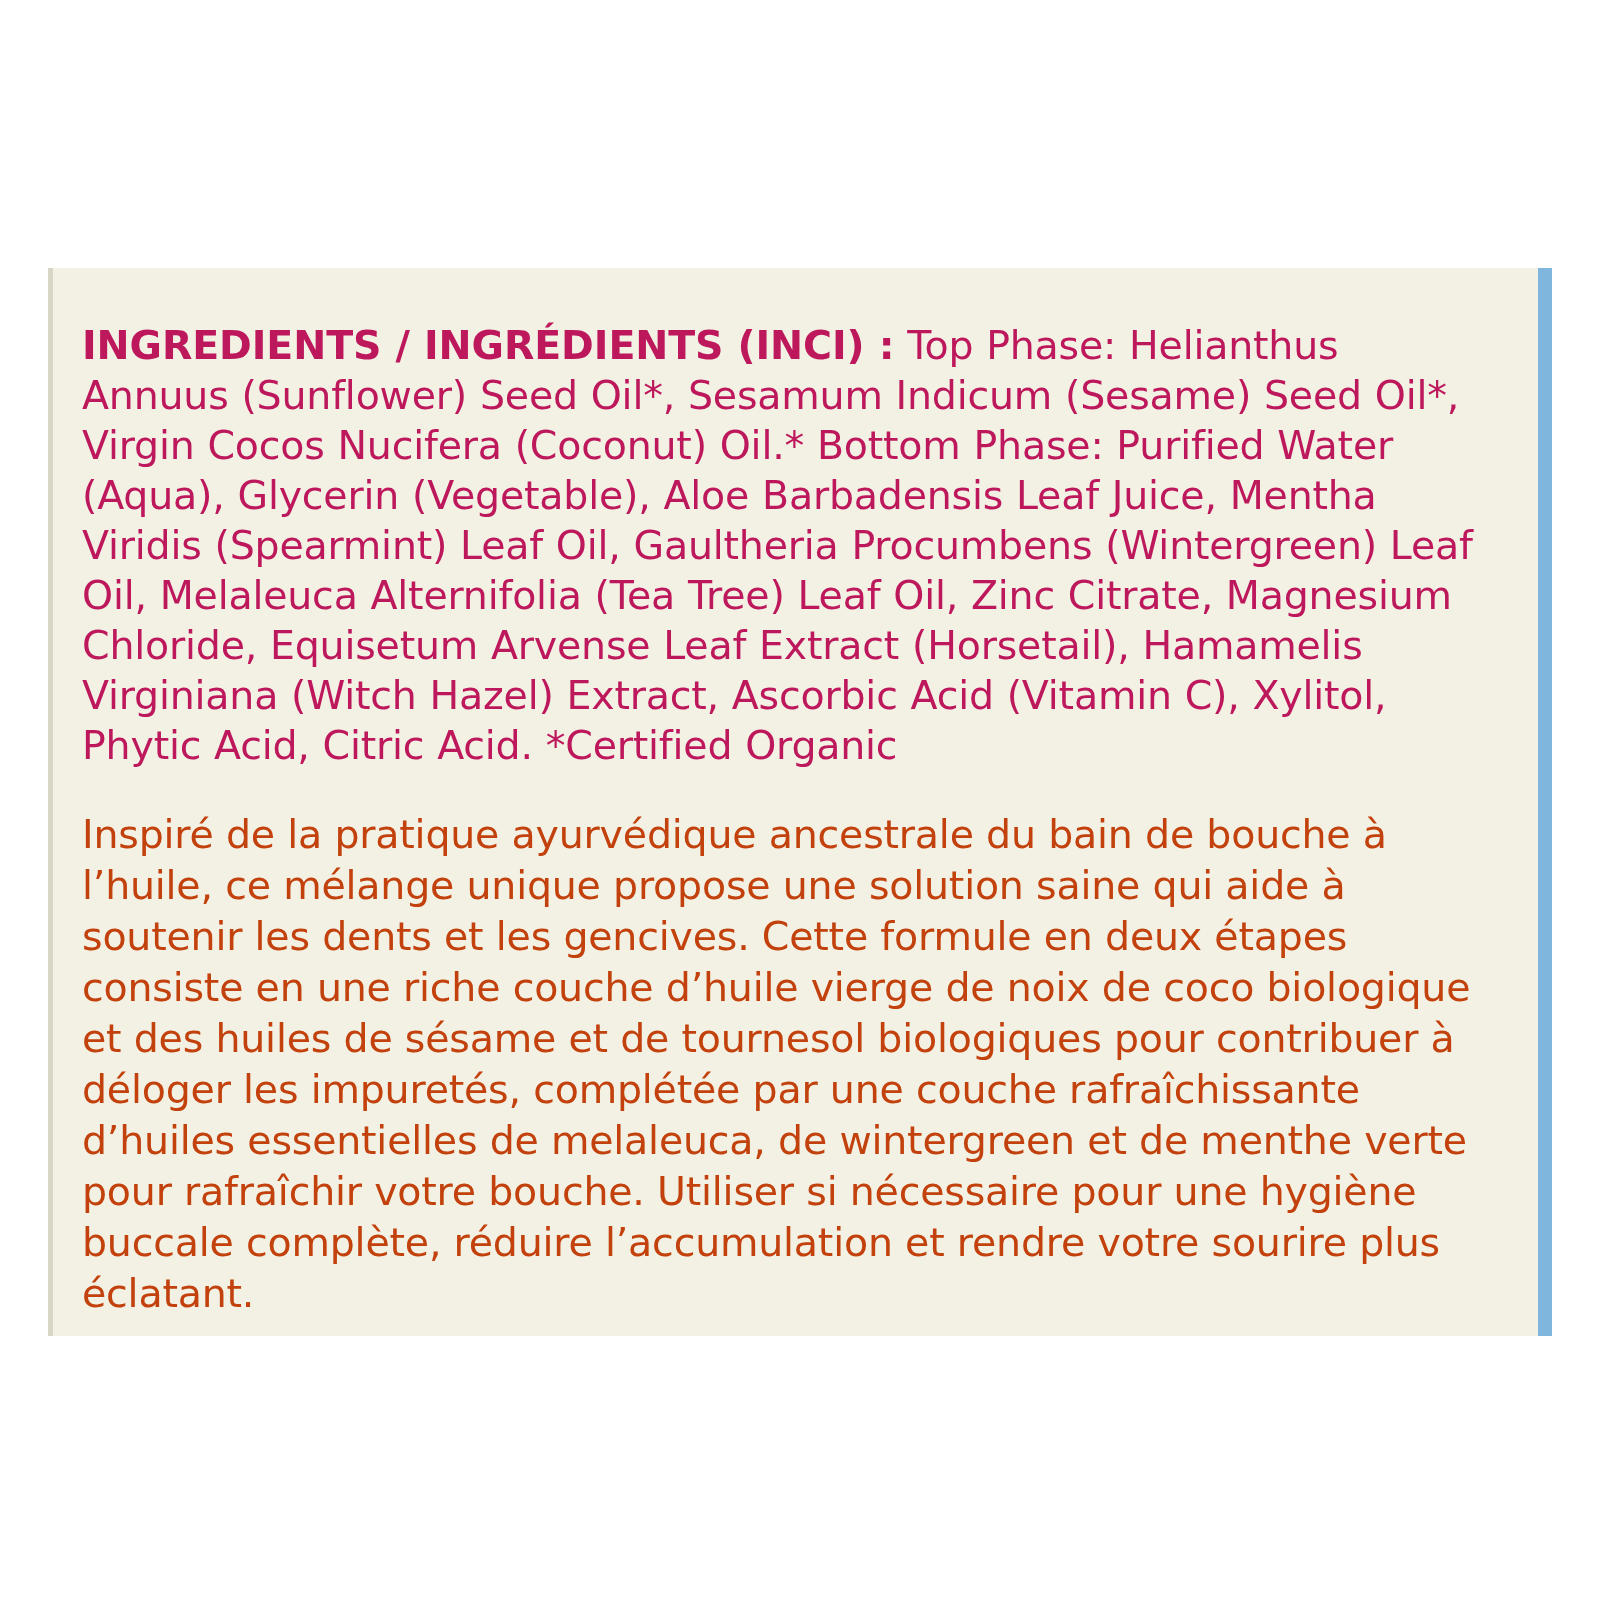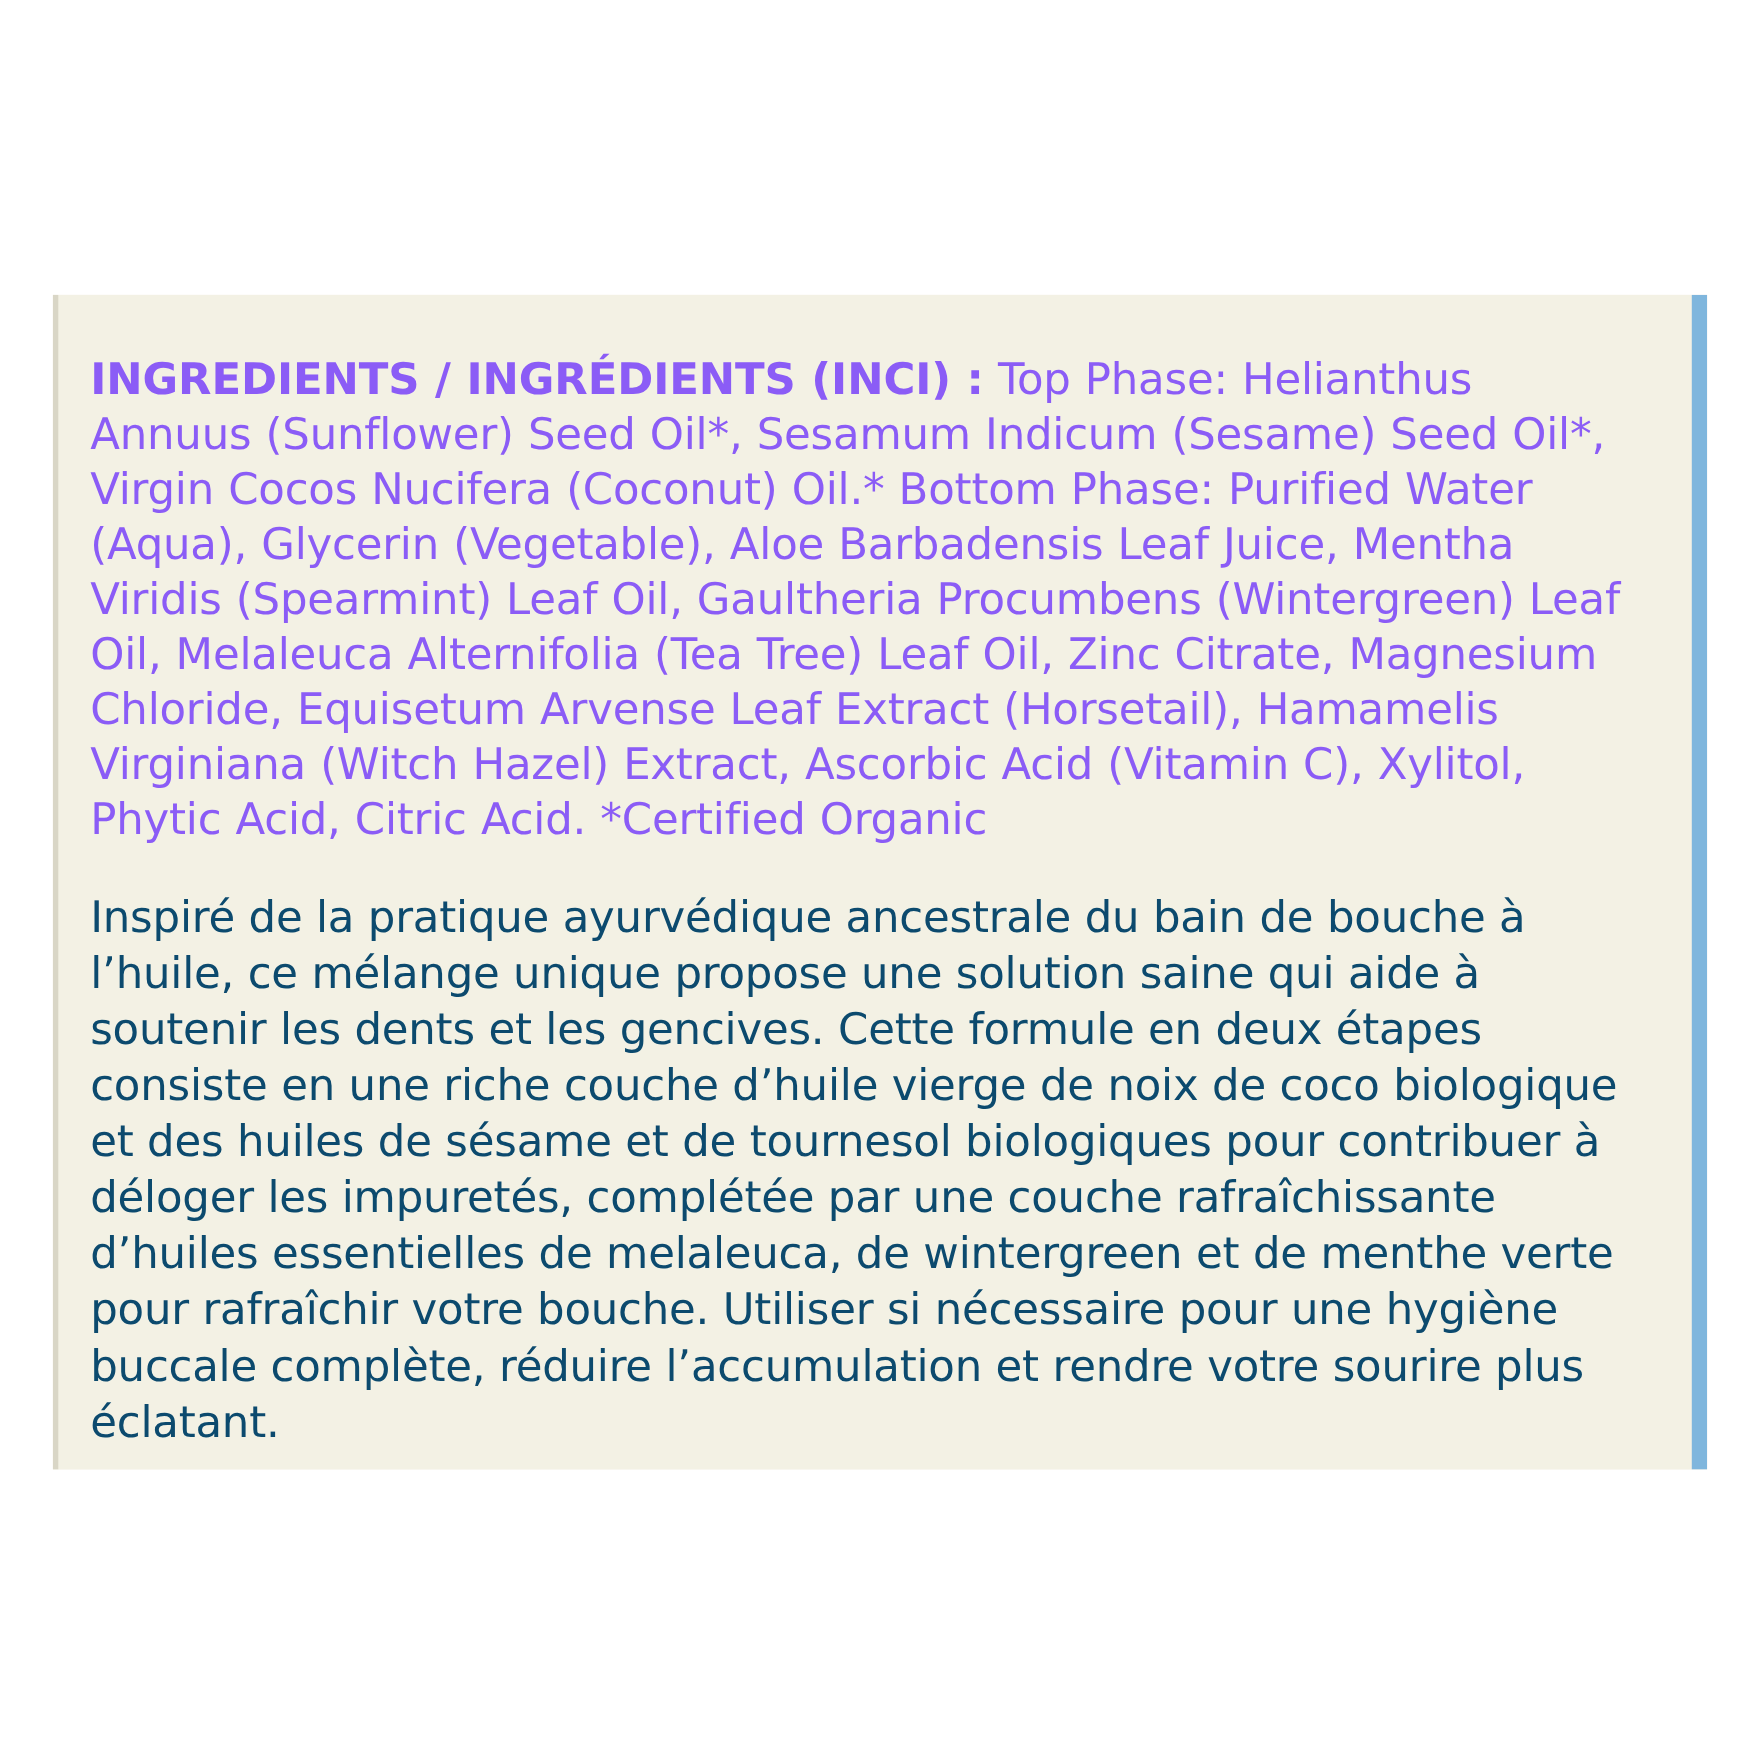--- a/index.html
+++ b/index.html
@@ -47,33 +47,33 @@
     height: 1068px;
     background: #d9d6c6;
   }
   .text-block {
     position: absolute;
     left: 34px;
     top: 12px;
     width: 1400px;
   }
   .ingredients {
-    color: #8b5cf6;
+    color: #be185d;
     font-size: 39.5px;
     line-height: 50px;
     letter-spacing: -0.2px;
     word-spacing: 0.5px;
   }
   .ingredients .hdr {
     font-weight: bold;
     letter-spacing: -0.1px;
   }
   .french {
     margin-top: 12px;
-    color: #0c4a6e;
+    color: #c2410c;
     font-size: 39.5px;
     line-height: 51px;
     letter-spacing: -0.2px;
   }
 </style>
 </head>
 <body>
 
 <div class="page">
   <div class="label-panel">

